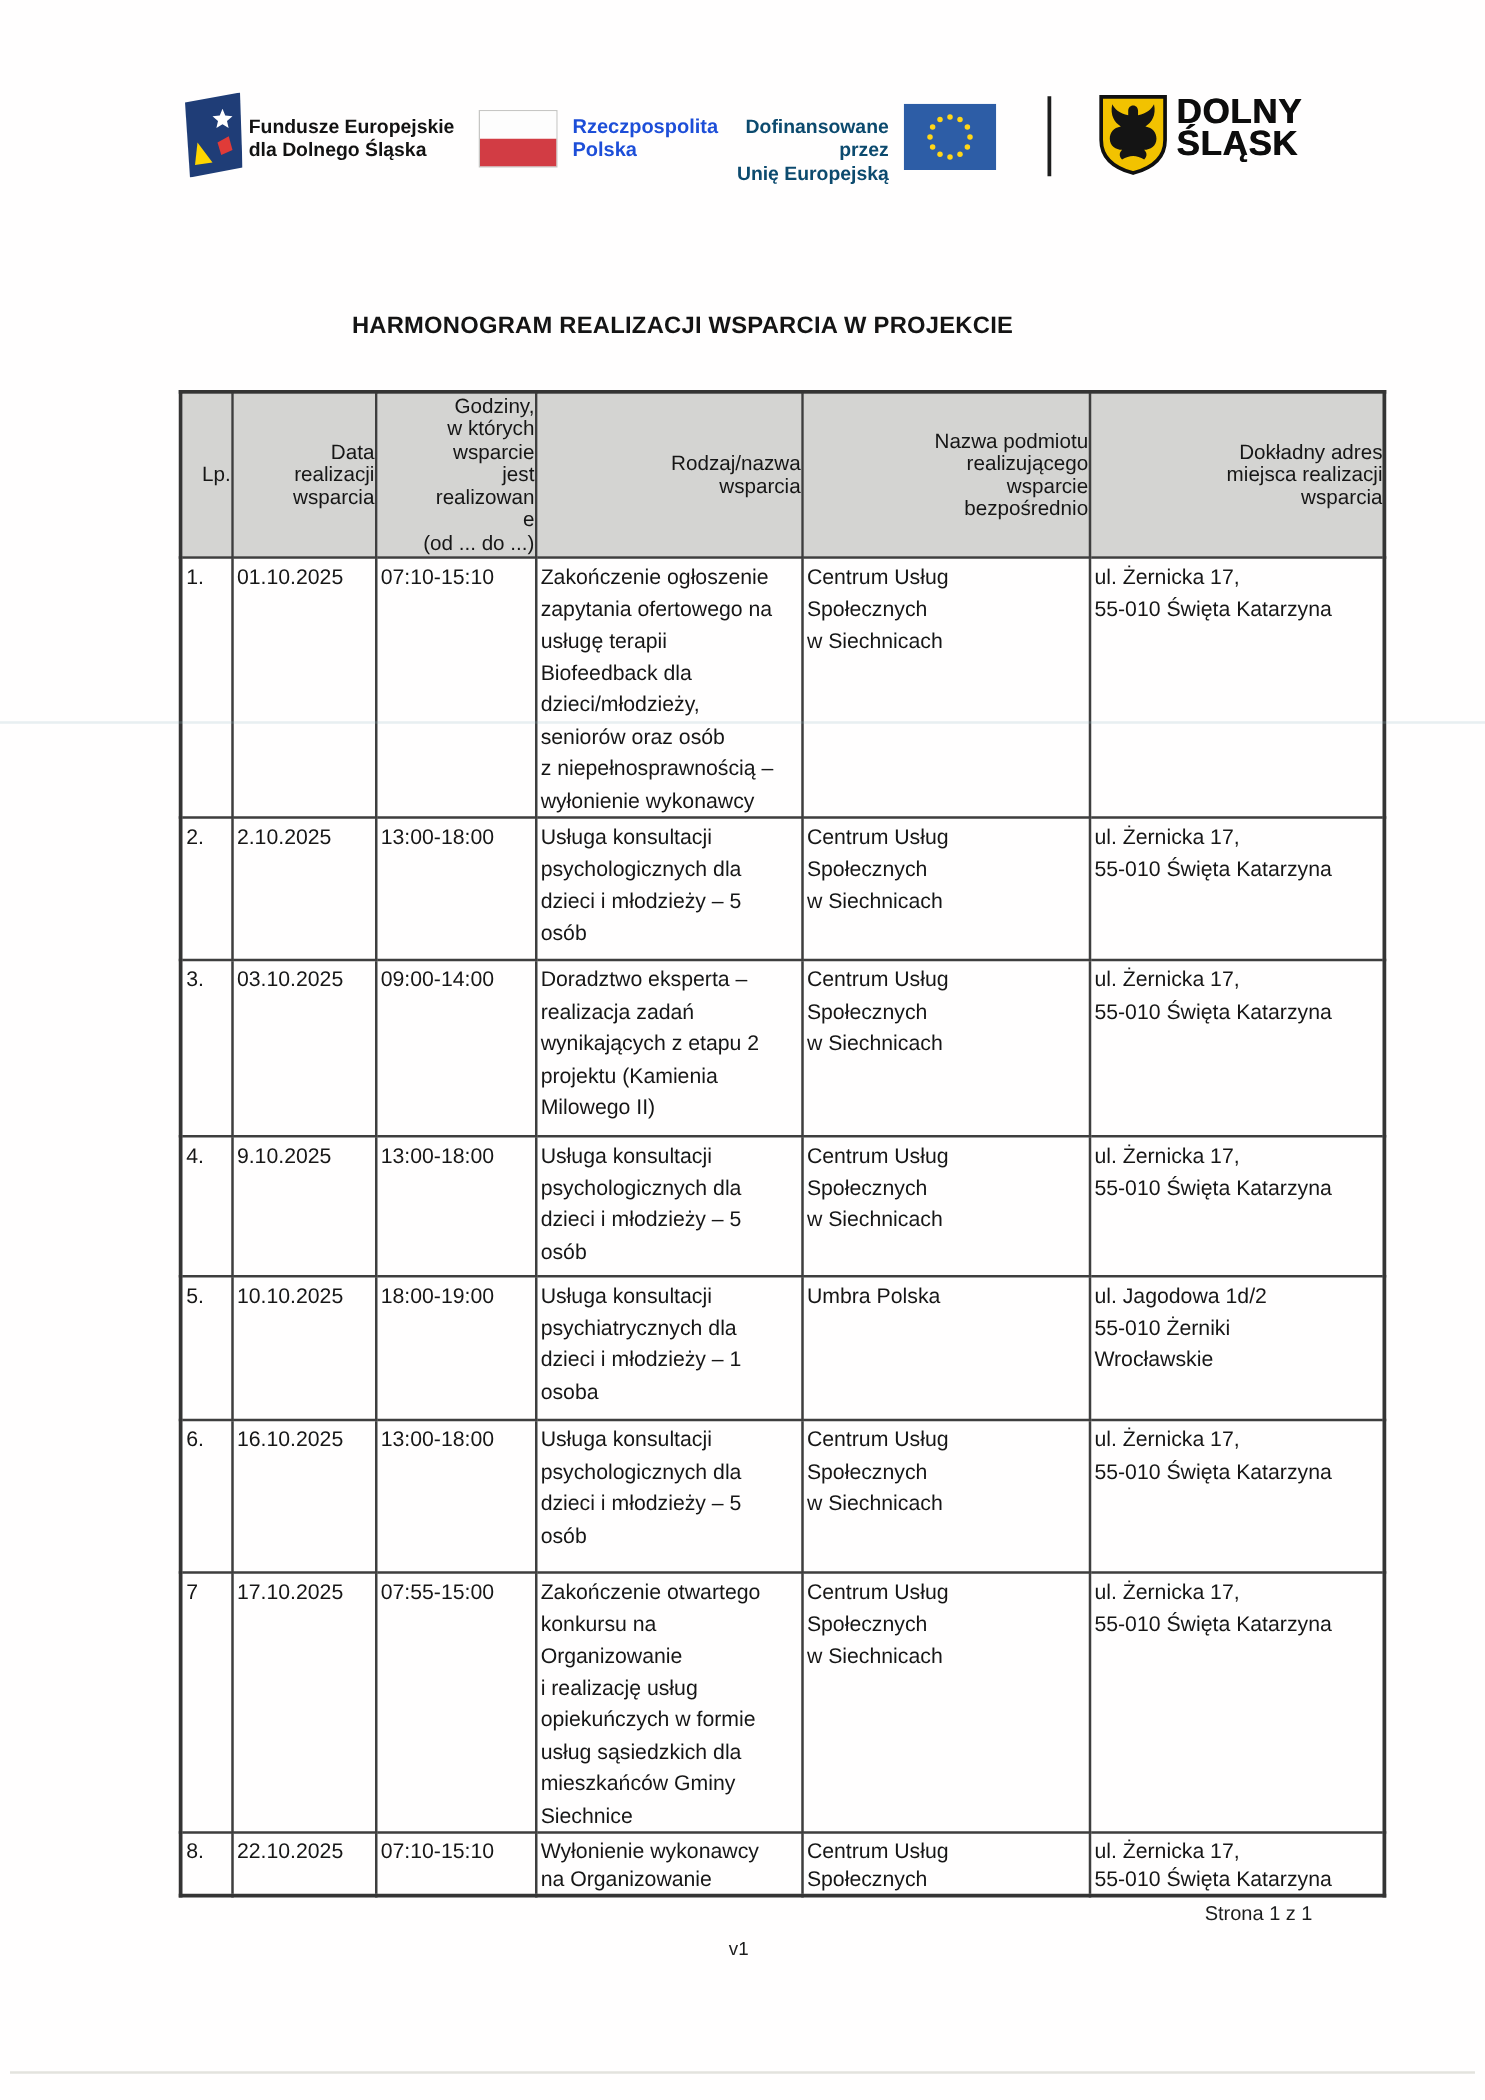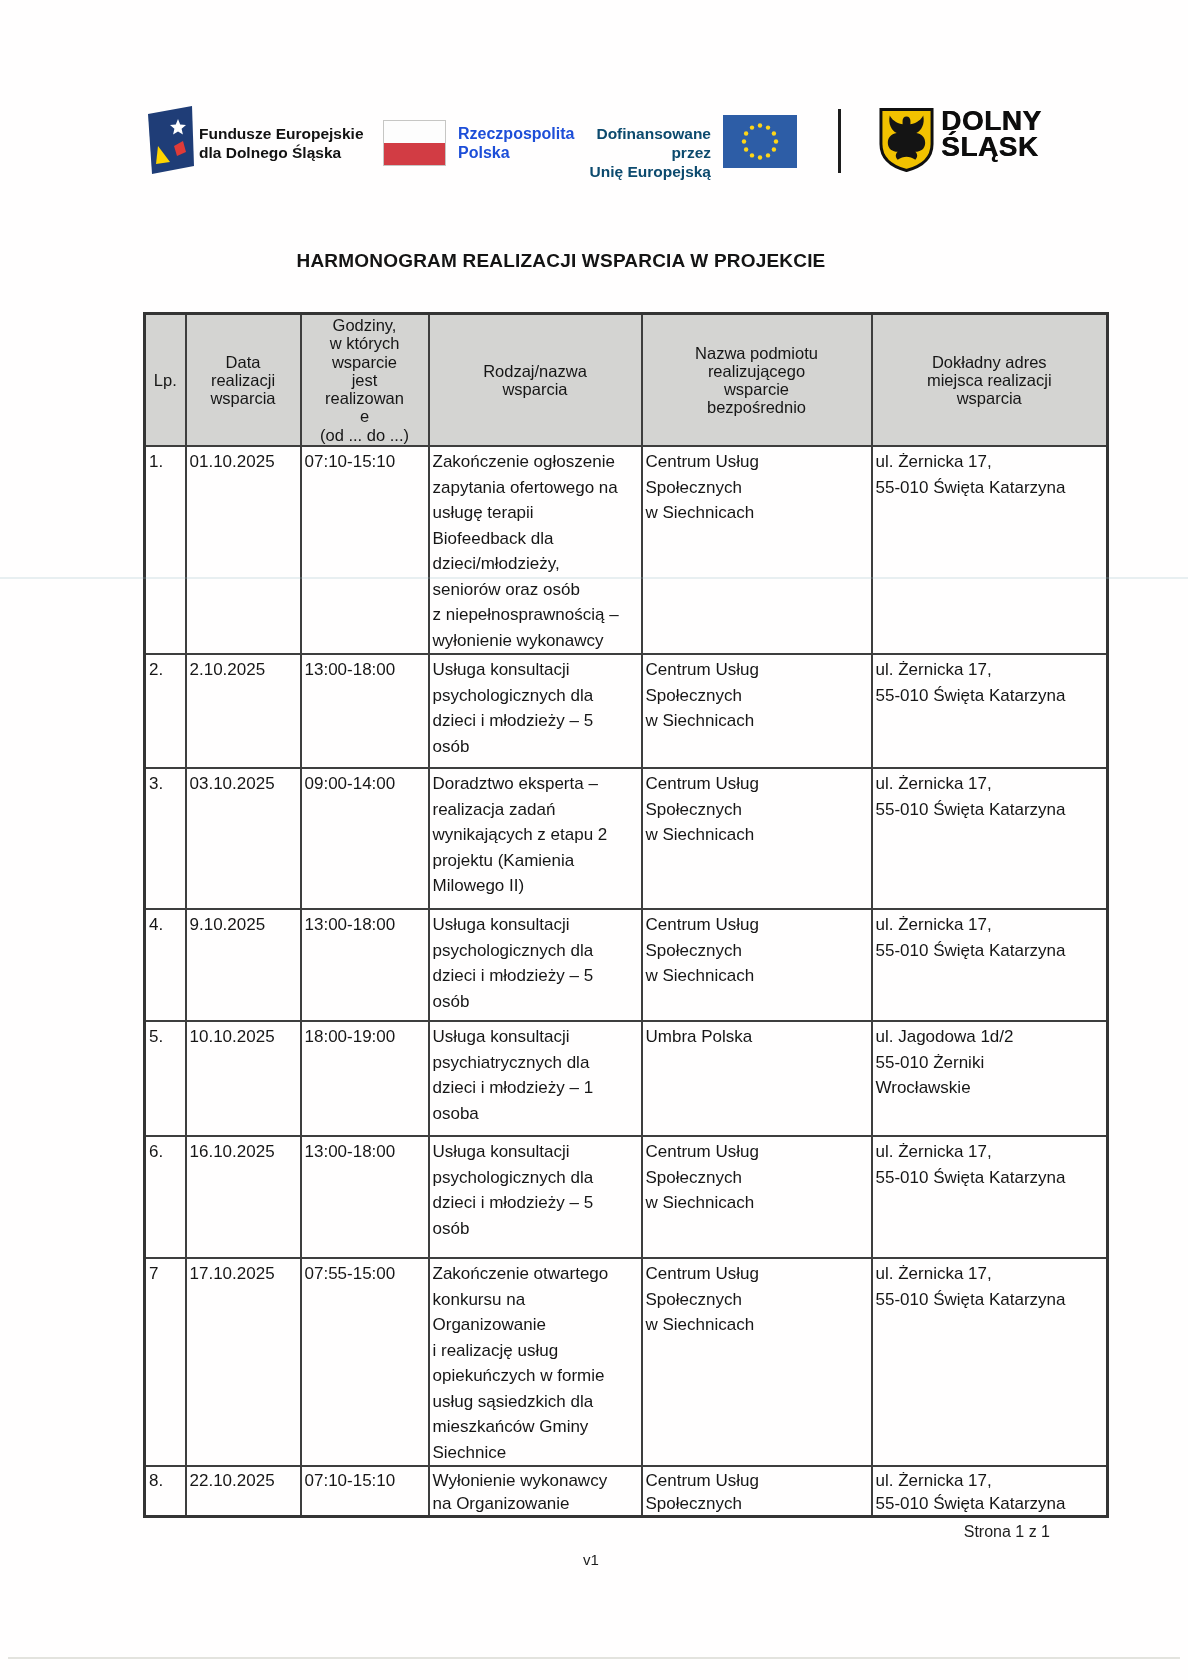--- a/index.html
+++ b/index.html
@@ -1,42 +1,42 @@
 <!DOCTYPE html>
 <html lang="pl"><head>
 <meta charset="utf-8">
 <style>
   html,body{margin:0;padding:0;background:#ffffff;}
   .page{
     position:relative;width:1188px;height:1680px;background:#fffefe;
     font-family:"Liberation Sans", sans-serif;color:#1a1a1a;overflow:hidden;
   }
   
-  .logo-bar{position:absolute;left:0;top:0;width:1150px;height:160px;margin-top:32px;}
+  .logo-bar{position:absolute;left:0;top:0;width:1150px;height:160px;}
   .fe-logo{position:absolute;left:148px;top:74px;width:46px;height:68px;}
   .fe-text{position:absolute;left:199px;top:92px;font-size:15.5px;font-weight:bold;line-height:19px;color:#121212;}
   .pl-flag{position:absolute;left:383px;top:88px;width:63px;height:46px;border:1px solid #c6c6c4;box-sizing:border-box;}
   .pl-flag .half-white{height:50%;background:#fdfdfd;}
   .pl-flag .half-red{height:50%;background:#d23c44;}
   .pl-text{position:absolute;left:458px;top:92px;font-size:16px;font-weight:bold;line-height:19px;color:#1d4ed8;}
   .eu-text{position:absolute;left:555px;top:92px;width:156px;text-align:right;font-size:15.5px;font-weight:bold;line-height:19px;color:#0c4a6e;}
   .eu-flag{position:absolute;left:723px;top:83px;width:74px;height:53px;}
   .logo-divider{position:absolute;left:838px;top:77px;width:3px;height:64px;background:#1d1d1d;}
   .ds-shield{position:absolute;left:878px;top:74px;width:57px;height:68px;}
   .ds-text{position:absolute;left:941px;top:76px;font-size:28px;font-weight:bold;line-height:26px;letter-spacing:0.5px;color:#0d0d0d;text-shadow:0.6px 0 0 #0d0d0d;}
   
   .intro{position:absolute;left:143px;top:186px;width:916px;font-size:16.5px;line-height:22.5px;white-space:pre-line;letter-spacing:0.2px;color:#181818;}
   .intro b{font-weight:bold;}
-  .doc-title{position:absolute;left:0;top:250px;width:1092px;text-align:center;font-size:19px;font-weight:bold;letter-spacing:0.2px;color:#141414;padding-left:15px;}
+  .doc-title{position:absolute;left:0;top:250px;width:1092px;text-align:center;font-size:19px;font-weight:bold;letter-spacing:0.2px;color:#141414;}
   .doc-subtitle{position:absolute;left:0;top:274px;width:1188px;text-align:center;font-size:19px;font-weight:bold;text-decoration:underline;text-decoration-thickness:2px;color:#141414;}
   
   .sched{position:absolute;left:143px;top:312px;width:963px;border-collapse:collapse;table-layout:fixed;border:3px solid #343434;}
   .sched th{
     background:#d4d4d2;font-weight:normal;font-size:16.5px;line-height:18.2px;
-    text-align:center;vertical-align:middle;border:2px solid #3e3e3e;
+    text-align:right;vertical-align:middle;border:2px solid #3e3e3e;
     white-space:pre-line;height:130px;padding:0;color:#161616;overflow:hidden;
   }
   .sched td{
     font-size:17px;line-height:25.5px;vertical-align:top;text-align:left;
     border:2px solid #3e3e3e;white-space:pre-line;overflow:hidden;
     padding:2px 1px 0 3px;color:#161616;
   }
   tbody tr:nth-child(1) td{height:202px;}
   tbody tr:nth-child(2) td{height:110px;}
   tbody tr:nth-child(3) td{height:137px;}

